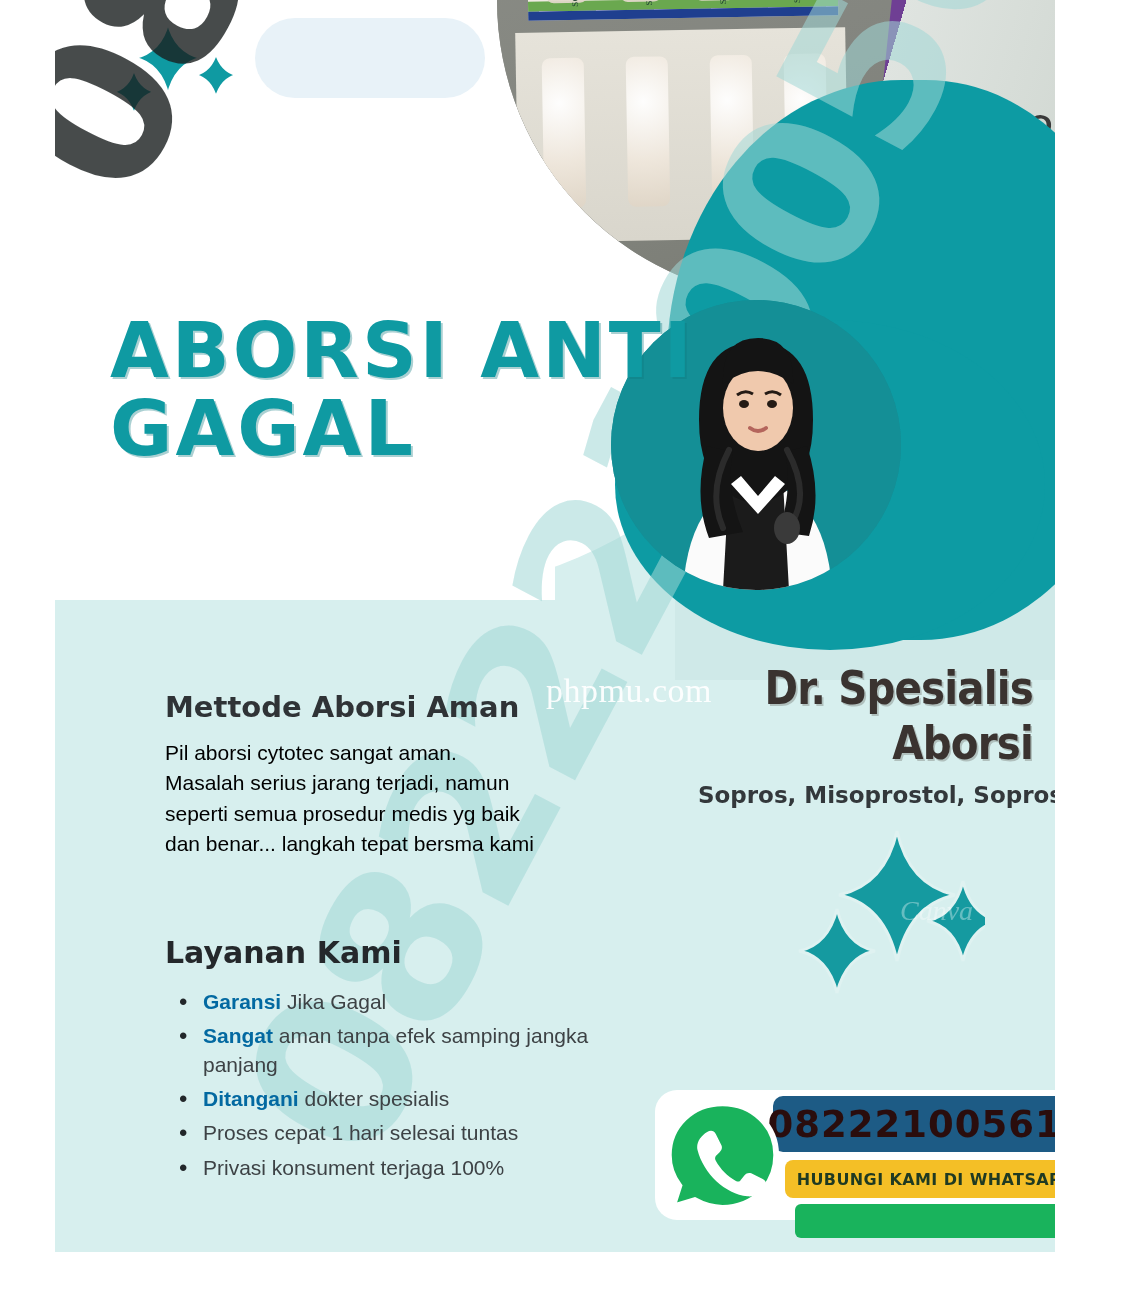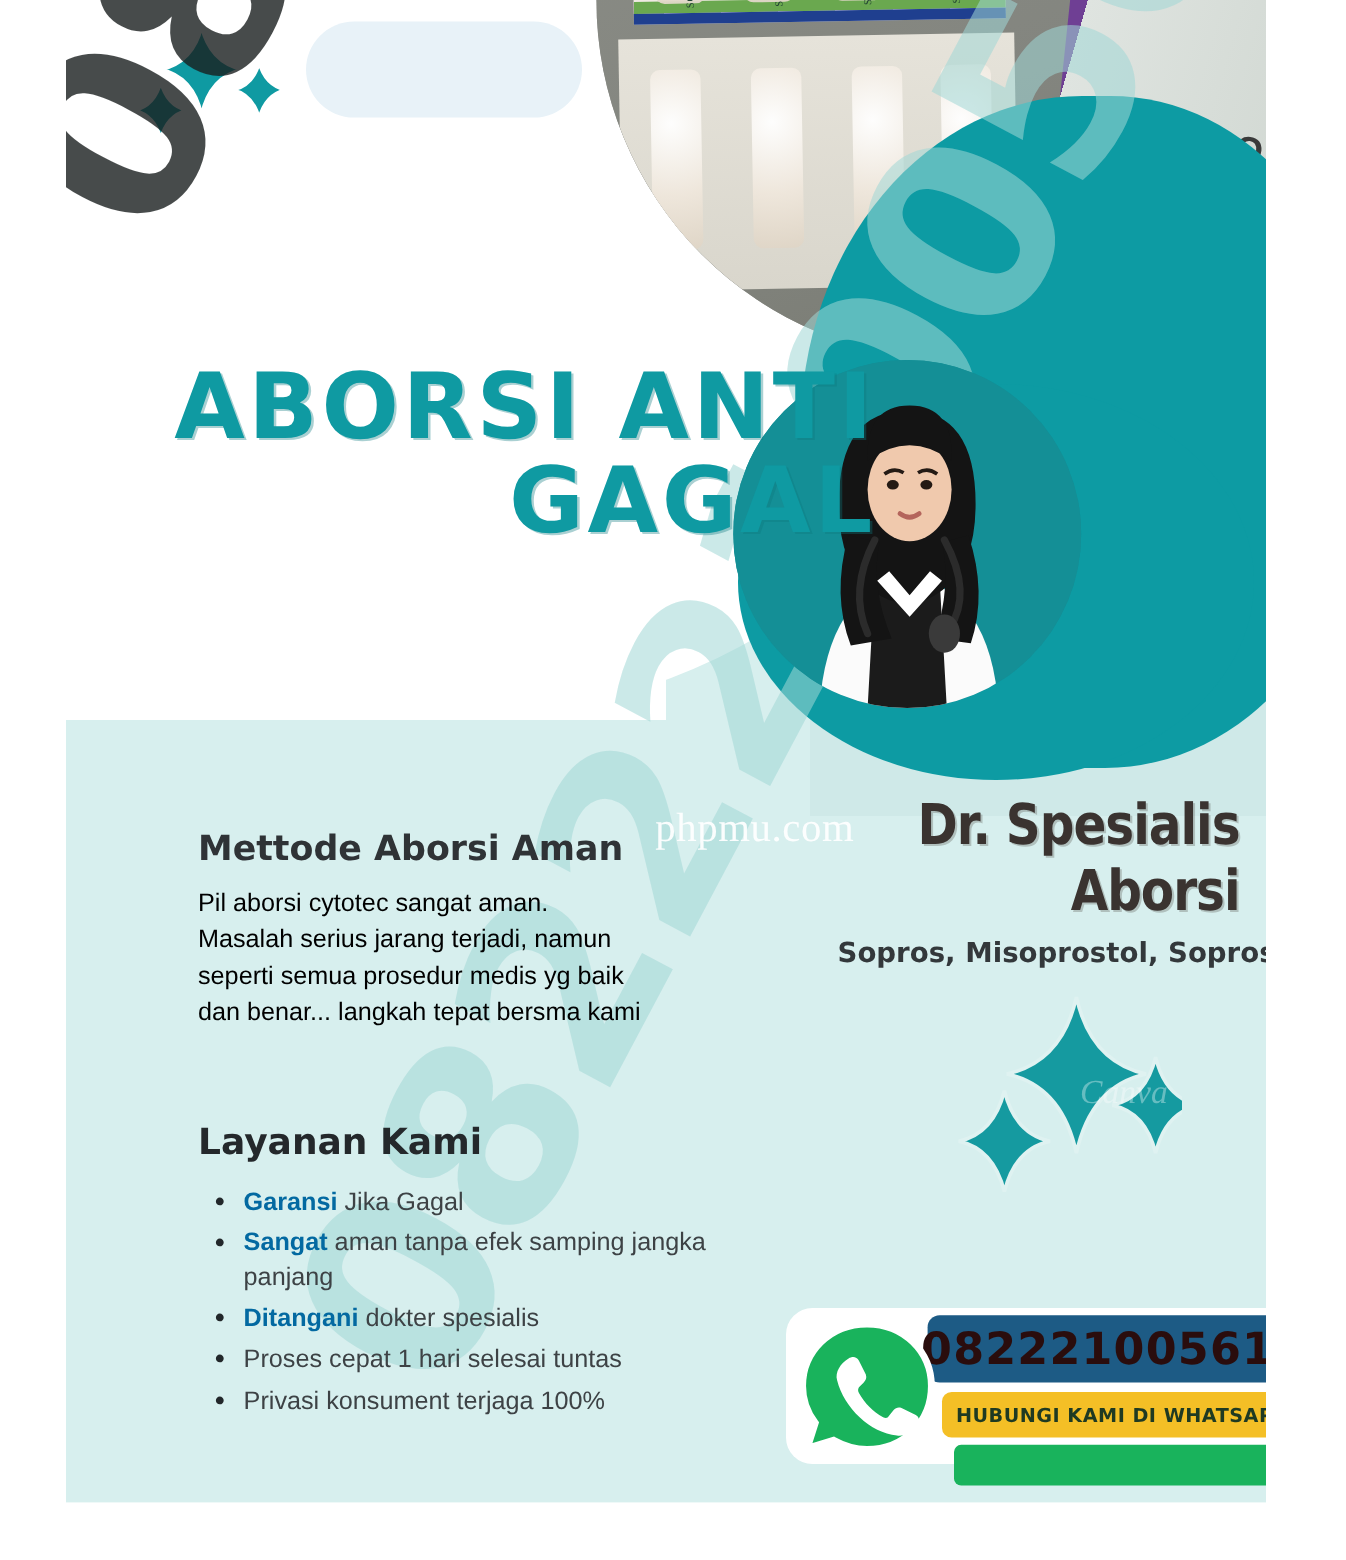--- a/index.html
+++ b/index.html
@@ -115,22 +115,22 @@
   .doc-svg{ position:absolute; left:0; top:0; width:290px; height:290px; }
 
   
   .mint-right{
     position:absolute; left:620px; top:560px; width:400px; height:120px;
     background:#cfe9e8; z-index:3;
   }
 
   
   .headline{
-    position:absolute; left:55px; top:300px; width:620px;
-    z-index:9; text-align:right;
+    position:absolute; left:55px; top:312px; width:620px;
+    z-index:9; text-align:left;
   }
   .hl-line{
     font-family:"DejaVu Sans", sans-serif;
     font-weight:bold;
     font-size:76px;
     line-height:1.02;
     color:#0f9aa2;
     letter-spacing:3px;
     text-shadow:2px 2px 0 rgba(11,120,126,.35);
   }

